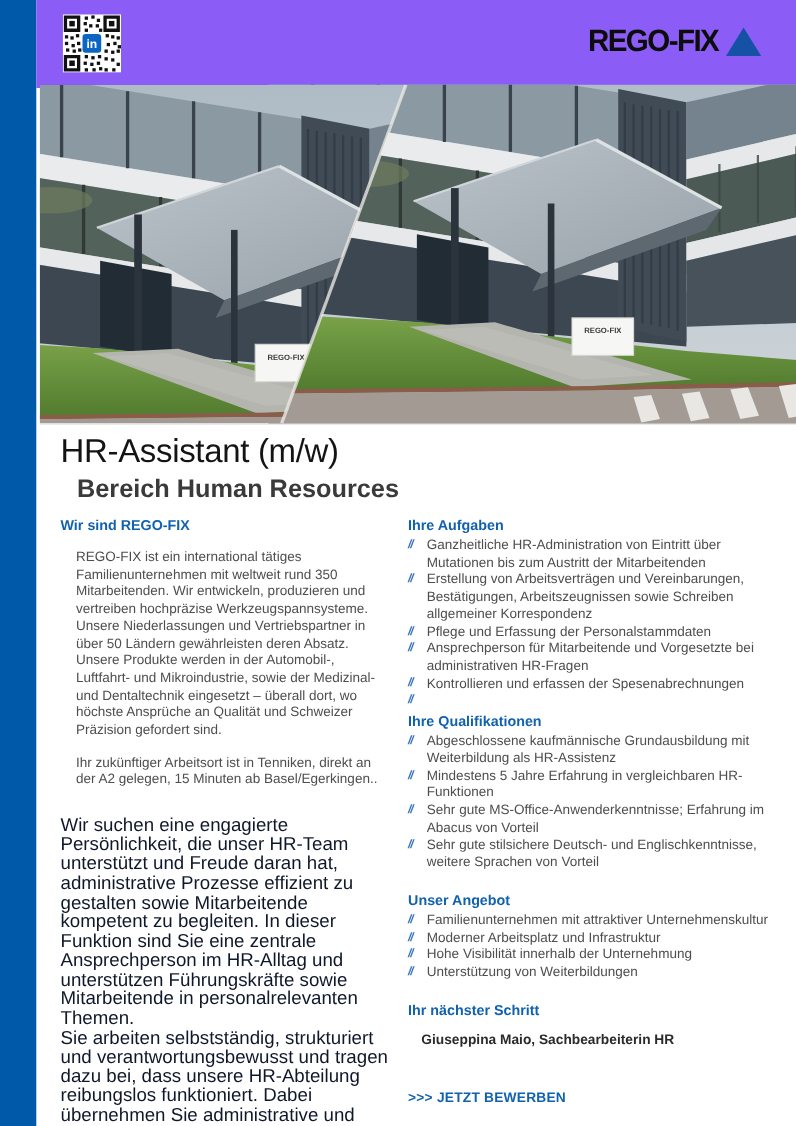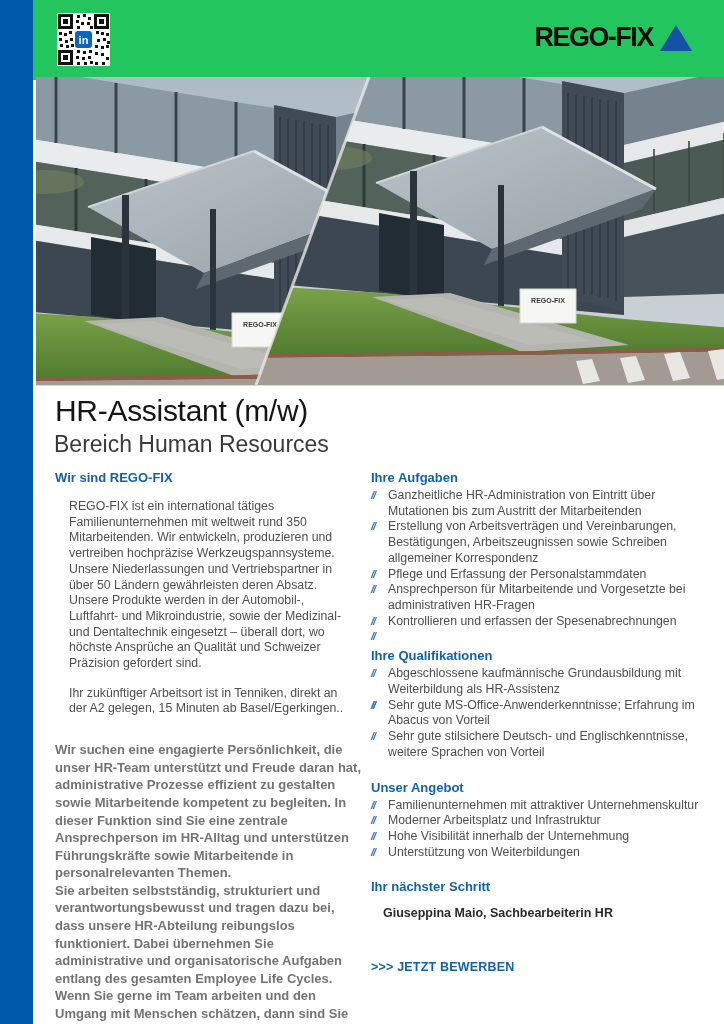--- a/index.html
+++ b/index.html
@@ -1,42 +1,42 @@
 <!DOCTYPE html>
 <html><head>
 <meta charset="utf-8">
 <style>
   html,body{margin:0;padding:0;background:#e8e8e8;}
   .page{position:relative;width:724px;height:1024px;background:#ffffff;overflow:hidden;
         font-family:"Liberation Sans", sans-serif;margin:0 auto;}
   .sidebar{position:absolute;left:0;top:0;width:33px;height:1024px;background:#005aa9;}
   
-  .header{position:absolute;left:33px;top:0;width:691px;height:80px;background:#22c55e;}
+  .header{position:absolute;left:33px;top:0;width:691px;height:80px;background:#8b5cf6;}
   .qr{position:absolute;left:24px;top:13px;width:53px;height:53px;}
   .logo{position:absolute;right:32px;top:21px;display:flex;align-items:center;}
   .logo-text{font-size:28px;font-weight:800;color:#0d0d0d;letter-spacing:-1.5px;transform:scaleX(.96);}
   .logo-tri{width:0;height:0;margin-left:5px;margin-top:2px;
             border-left:16px solid transparent;border-right:16px solid transparent;
             border-bottom:26px solid #1552a6;}
   
   .photo{position:absolute;left:36px;top:77px;width:688px;height:308px;border-bottom:1px solid #dcdcdc;}
   .photo svg{display:block;}
   
   .title{position:absolute;left:55px;top:394px;margin:0;font-size:30px;line-height:34px;
          font-weight:400;color:#141414;letter-spacing:-.3px;}
-  .subtitle{position:absolute;left:54px;top:430px;margin:0;font-size:23px;line-height:28px;
-            font-weight:400;color:#3a3a3a;}
+  .subtitle{position:absolute;left:70px;top:430px;margin:0;font-size:23px;line-height:28px;
+            font-weight:700;color:#3a3a3a;}
   
   .col-left{position:absolute;left:55px;top:470px;width:308px;}
   .col-right{position:absolute;left:371px;top:470px;width:334px;}
   .sec-h{margin:0 0 3px 0;font-size:13px;font-weight:700;color:#1061ae;}
   .body{margin:14px;font-size:12.3px;line-height:15.7px;color:#4e4e4e;}
   .gap-sm{margin-top:14px;}
   .blue-sec{margin-top:24px;}
-  .blue-sec p{margin:0;font-size:13px;line-height:17.6px;font-weight:700;color:#737373;}
+  .blue-sec p{margin:0;font-size:17px;line-height:17.6px;font-weight:400;color:#0f172a;}
   .bl{list-style:none;margin:0;padding:0;font-size:12.3px;line-height:15.7px;color:#4e4e4e;}
   .bl li{position:relative;padding-left:17px;margin:0;}
   .bl .m{position:absolute;left:0;top:0;color:#3a74bd;font-style:italic;font-weight:700;
          font-size:11px;letter-spacing:-1px;}
   .sec{margin-bottom:19px;}
   .contact{margin:12px;font-size:12.5px;line-height:15.7px;font-weight:700;color:#2b2b2b;}
   .apply{display:inline-block;margin-top:26px;font-size:12.5px;font-weight:700;color:#1061ae;
          text-decoration:none;letter-spacing:.2px;}
 </style>
 </head>
@@ -220,21 +220,21 @@
         <li><span class="m">//</span><span>Ansprechperson für Mitarbeitende und Vorgesetzte bei administrativen HR-Fragen</span></li>
         <li><span class="m">//</span><span>Kontrollieren und erfassen der Spesenabrechnungen</span></li>
         <li><span class="m">//</span></li>
       </ul>
     </div>
 
     <div class="sec">
       <h3 class="sec-h">Ihre Qualifikationen</h3>
       <ul class="bl">
         <li><span class="m">//</span><span>Abgeschlossene kaufmännische Grundausbildung mit Weiterbildung als HR-Assistenz</span></li>
-        <li><span class="m">//</span></li>
+        <li><span class="m">//</span><span>Mindestens 5 Jahre Erfahrung in vergleichbaren HR-Funktionen</span></li>
         <li><span class="m">//</span><span>Sehr gute MS-Office-Anwenderkenntnisse; Erfahrung im Abacus von Vorteil</span></li>
         <li><span class="m">//</span><span>Sehr gute stilsichere Deutsch- und Englischkenntnisse, weitere Sprachen von Vorteil</span></li>
       </ul>
     </div>
 
     <div class="sec">
       <h3 class="sec-h">Unser Angebot</h3>
       <ul class="bl">
         <li><span class="m">//</span><span>Familienunternehmen mit attraktiver Unternehmenskultur</span></li>
         <li><span class="m">//</span><span>Moderner Arbeitsplatz und Infrastruktur</span></li>

